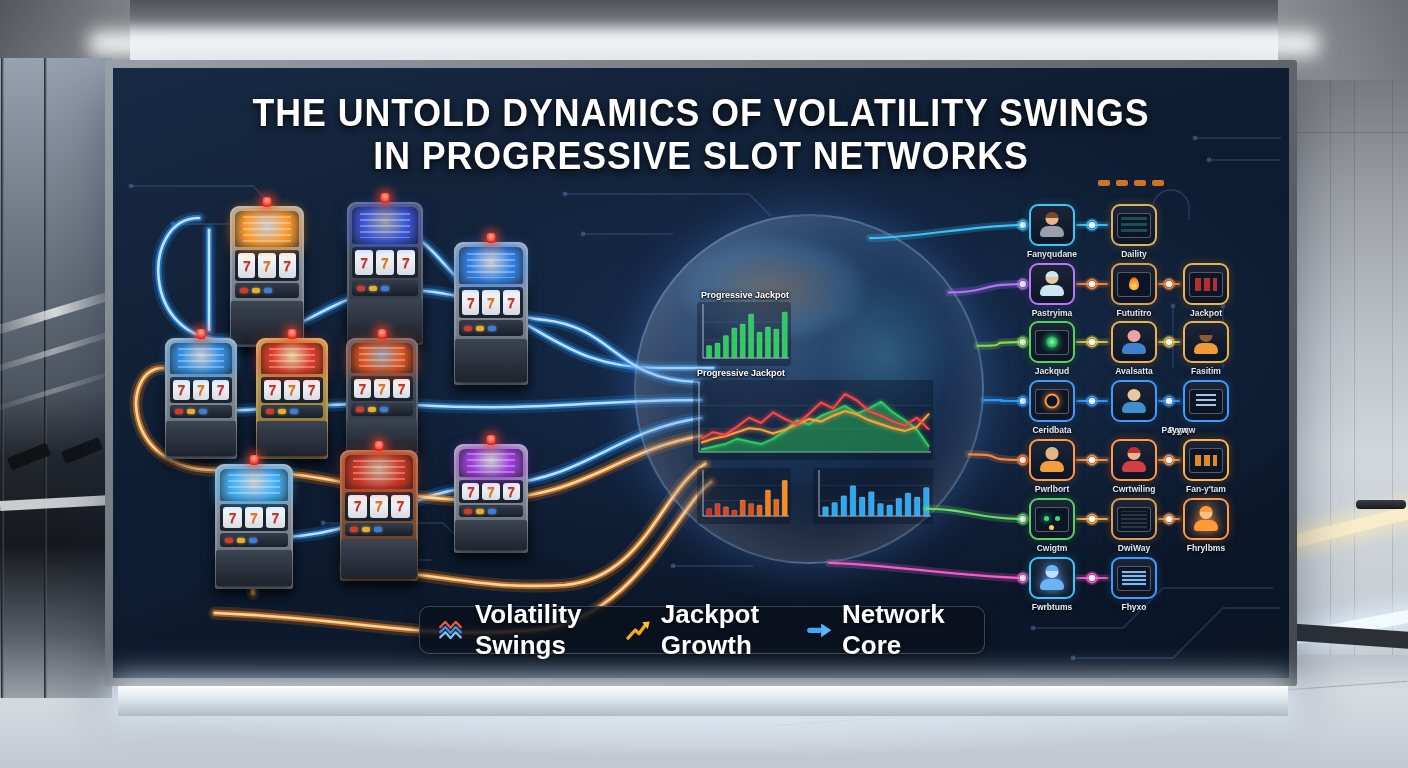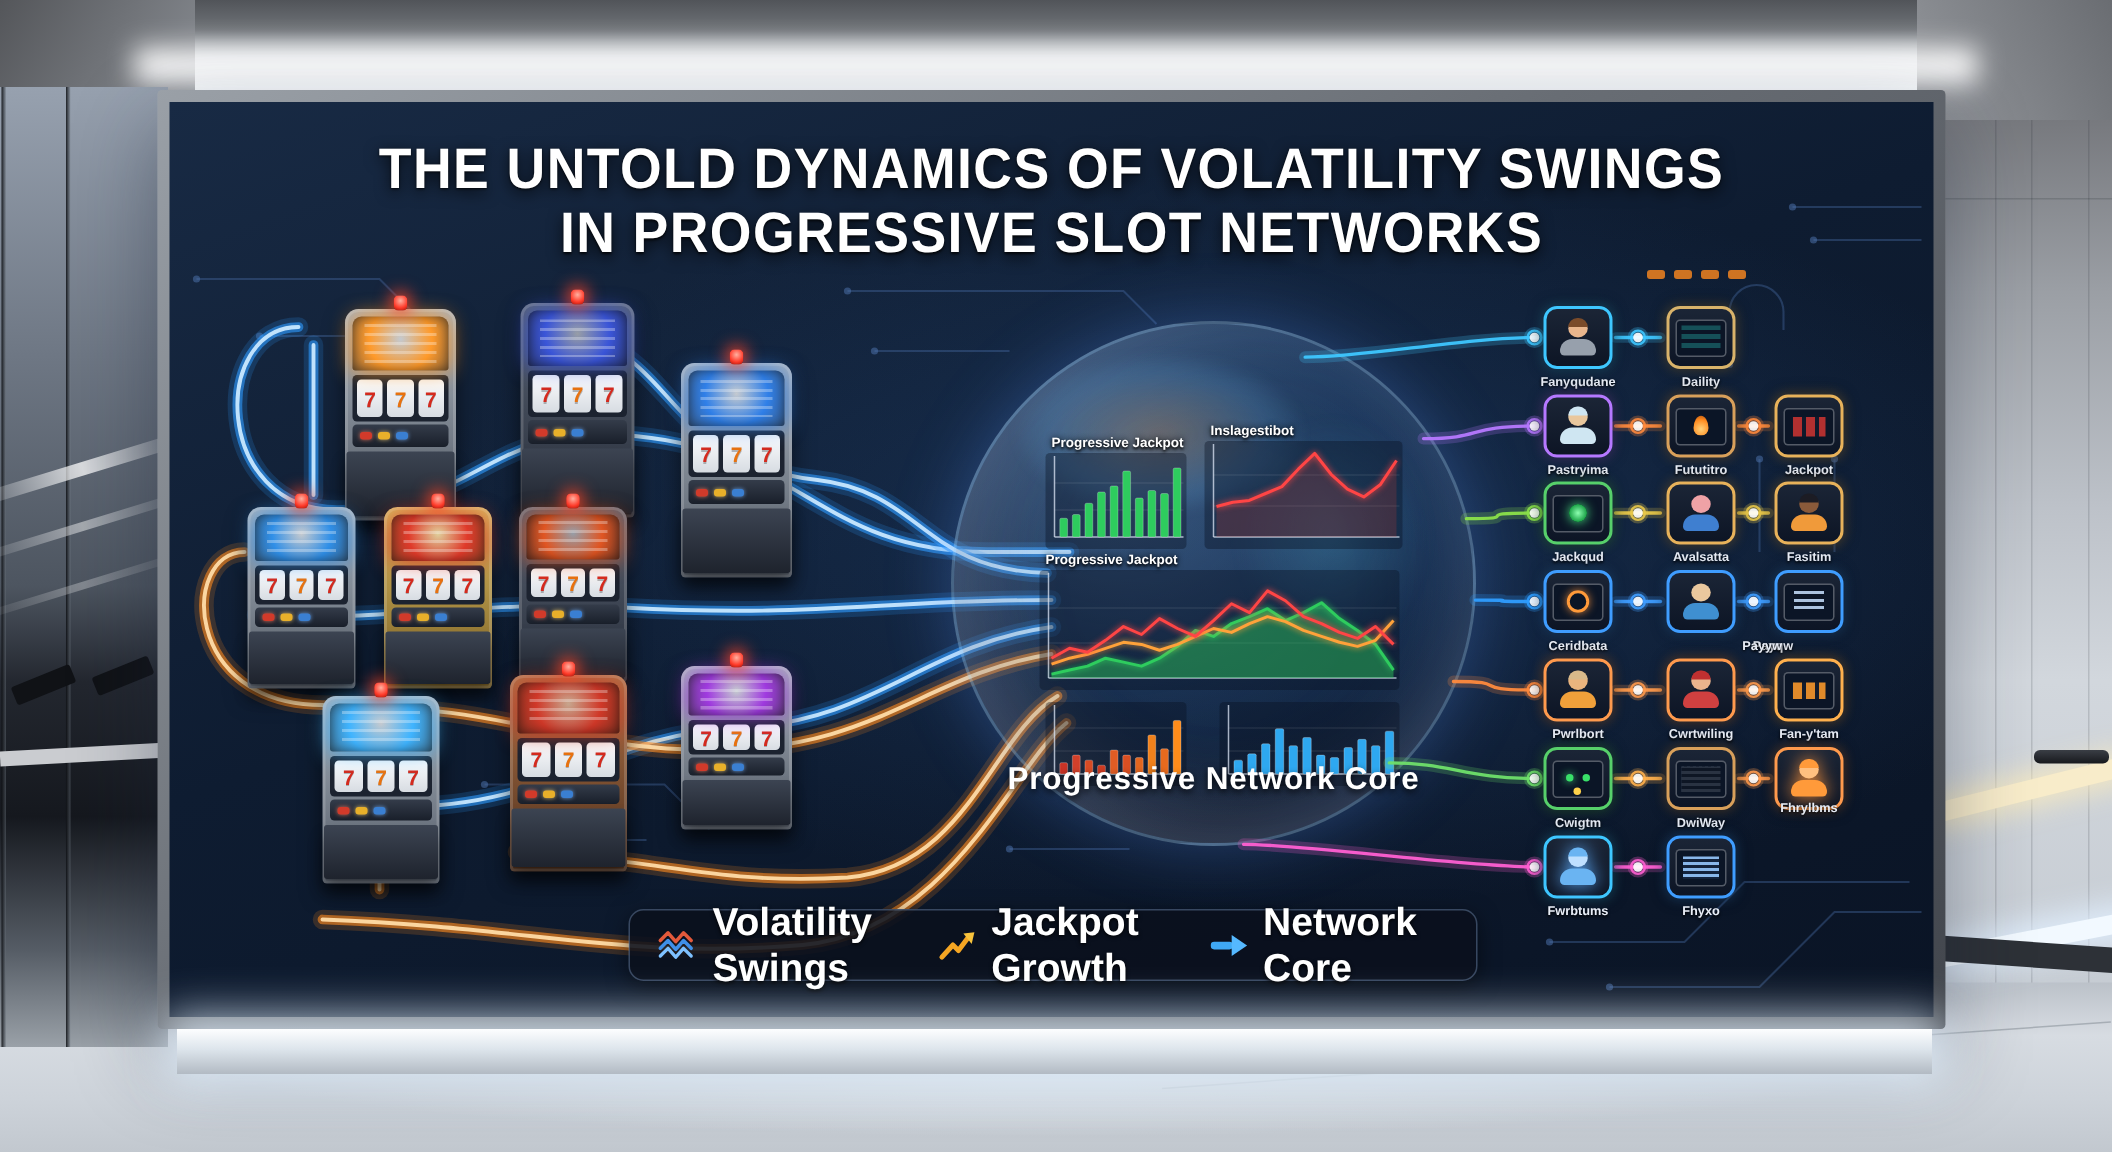--- a/index.html
+++ b/index.html
@@ -409,31 +409,20 @@
             <rect x="26.312" y="33.5" width="5.208" height="22.5" rx="1" fill="#2ecc5e" stroke="rgba(255,255,255,.35)" stroke-width="0.5"></rect>
             <rect x="34.712" y="26" width="5.208" height="30" rx="1" fill="#2ecc5e" stroke="rgba(255,255,255,.35)" stroke-width="0.5"></rect>
             <rect x="43.112" y="22" width="5.208" height="34" rx="1" fill="#2ecc5e" stroke="rgba(255,255,255,.35)" stroke-width="0.5"></rect>
             <rect x="51.512" y="12" width="5.208" height="44" rx="1" fill="#2ecc5e" stroke="rgba(255,255,255,.35)" stroke-width="0.5"></rect>
             <rect x="59.912000000000006" y="30" width="5.208" height="26" rx="1" fill="#2ecc5e" stroke="rgba(255,255,255,.35)" stroke-width="0.5"></rect>
             <rect x="68.31200000000001" y="25" width="5.208" height="31" rx="1" fill="#2ecc5e" stroke="rgba(255,255,255,.35)" stroke-width="0.5"></rect>
             <rect x="76.712" y="27.000000000000004" width="5.208" height="28.999999999999996" rx="1" fill="#2ecc5e" stroke="rgba(255,255,255,.35)" stroke-width="0.5"></rect>
             <rect x="85.11200000000001" y="10" width="5.208" height="46" rx="1" fill="#2ecc5e" stroke="rgba(255,255,255,.35)" stroke-width="0.5"></rect>
           </svg>
       </div>
-      <div class="chart" id="chart-1" style="left:690px;top:226px;width:132px;height:72px;">
-        <span class="chart-title">Inslagestibot</span>
-        <svg class="chart-svg" width="132" height="72">
-            <line x1="6" y1="2" x2="6" y2="64" stroke="rgba(220,230,245,.75)" stroke-width="1"></line>
-            <line x1="6" y1="64" x2="130" y2="64" stroke="rgba(220,230,245,.75)" stroke-width="1"></line>
-            <line x1="6" y1="22.666666666666668" x2="130" y2="22.666666666666668" stroke="rgba(255,255,255,.08)" stroke-width="1"></line>
-            <line x1="6" y1="43.333333333333336" x2="130" y2="43.333333333333336" stroke="rgba(255,255,255,.08)" stroke-width="1"></line>
-            <polygon points="8.0,43.7 18.9,40.8 29.8,39.6 40.7,35.0 51.6,30.4 62.5,18.8 73.5,8.3 84.4,22.2 95.3,32.1 106.2,37.3 117.1,29.2 128.0,13.0 128,64 8,64" fill="rgba(200,60,50,0.22)"></polygon>
-            <polyline points="8.0,43.7 18.9,40.8 29.8,39.6 40.7,35.0 51.6,30.4 62.5,18.8 73.5,8.3 84.4,22.2 95.3,32.1 106.2,37.3 117.1,29.2 128.0,13.0" fill="none" stroke="#ff4545" stroke-width="2" stroke-linejoin="round" style="filter:drop-shadow(0 0 2px #ff4545)"></polyline>
-          </svg>
-      </div>
       <div class="chart" id="chart-2" style="left:580px;top:312px;width:240px;height:80px;">
         <span class="chart-title">Progressive Jackpot</span>
         <svg class="chart-svg" width="240" height="80">
             <line x1="6" y1="2" x2="6" y2="72" stroke="rgba(220,230,245,.75)" stroke-width="1"></line>
             <line x1="6" y1="72" x2="238" y2="72" stroke="rgba(220,230,245,.75)" stroke-width="1"></line>
             <line x1="6" y1="25.333333333333332" x2="238" y2="25.333333333333332" stroke="rgba(255,255,255,.08)" stroke-width="1"></line>
             <line x1="6" y1="48.666666666666664" x2="238" y2="48.666666666666664" stroke="rgba(255,255,255,.08)" stroke-width="1"></line>
             <polygon points="8.0,69.4 20.0,66.7 32.0,64.1 44.0,58.8 56.0,61.4 68.0,64.1 80.0,58.8 92.0,50.9 104.0,40.3 116.0,44.3 128.0,35.7 140.0,31.1 152.0,25.8 164.0,33.7 176.0,28.4 188.0,21.8 200.0,32.4 212.0,40.3 224.0,49.6 236.0,66.7 236,72 8,72" fill="rgba(46,204,94,.45)"></polygon>
             <polyline points="8.0,69.4 20.0,66.7 32.0,64.1 44.0,58.8 56.0,61.4 68.0,64.1 80.0,58.8 92.0,50.9 104.0,40.3 116.0,44.3 128.0,35.7 140.0,31.1 152.0,25.8 164.0,33.7 176.0,28.4 188.0,21.8 200.0,32.4 212.0,40.3 224.0,49.6 236.0,66.7" fill="none" stroke="#2ecc5e" stroke-width="2" stroke-linejoin="round" style="filter:drop-shadow(0 0 2px #2ecc5e)"></polyline>
             <polyline points="8.0,62.8 20.0,58.8 32.0,56.2 44.0,52.2 56.0,48.2 68.0,49.6 80.0,53.5 92.0,49.6 104.0,44.3 116.0,39.0 128.0,41.6 140.0,35.7 152.0,31.1 164.0,34.4 176.0,40.3 188.0,44.3 200.0,48.2 212.0,50.9 224.0,46.9 236.0,33.7" fill="none" stroke="#ffa23a" stroke-width="2" stroke-linejoin="round" style="filter:drop-shadow(0 0 2px #ffa23a)"></polyline>
@@ -471,21 +460,20 @@
             <rect x="46.31666666666666" y="29.099999999999998" width="5.683333333333333" height="18.900000000000002" rx="1" fill="#2ea8f0" stroke="rgba(255,255,255,.35)" stroke-width="0.5"></rect>
             <rect x="55.48333333333333" y="23.64" width="5.683333333333333" height="24.36" rx="1" fill="#2ea8f0" stroke="rgba(255,255,255,.35)" stroke-width="0.5"></rect>
             <rect x="64.65" y="35.4" width="5.683333333333333" height="12.6" rx="1" fill="#2ea8f0" stroke="rgba(255,255,255,.35)" stroke-width="0.5"></rect>
             <rect x="73.81666666666666" y="37.08" width="5.683333333333333" height="10.92" rx="1" fill="#2ea8f0" stroke="rgba(255,255,255,.35)" stroke-width="0.5"></rect>
             <rect x="82.98333333333333" y="30.36" width="5.683333333333333" height="17.64" rx="1" fill="#2ea8f0" stroke="rgba(255,255,255,.35)" stroke-width="0.5"></rect>
             <rect x="92.15" y="24.9" width="5.683333333333333" height="23.1" rx="1" fill="#2ea8f0" stroke="rgba(255,255,255,.35)" stroke-width="0.5"></rect>
             <rect x="101.31666666666666" y="29.099999999999998" width="5.683333333333333" height="18.900000000000002" rx="1" fill="#2ea8f0" stroke="rgba(255,255,255,.35)" stroke-width="0.5"></rect>
             <rect x="110.48333333333333" y="19.439999999999998" width="5.683333333333333" height="28.560000000000002" rx="1" fill="#2ea8f0" stroke="rgba(255,255,255,.35)" stroke-width="0.5"></rect>
           </svg>
       </div>
-      <div class="core-label">Progressive Network Core</div>
 
       <svg class="layer" id="net-svg" width="1176" height="610">
           <path d="M 757.0655385630881 170.12 C 799.0655385630881 170.12, 862 157, 912 157" fill="none" stroke="#3ec7ff" stroke-width="8" opacity="0.22" stroke-linecap="round"></path>
           <path d="M 757.0655385630881 170.12 C 799.0655385630881 170.12, 862 157, 912 157" fill="none" stroke="#3ec7ff" stroke-width="2.2" opacity="0.95" stroke-linecap="round"></path>
           <circle cx="910" cy="157" r="7" fill="#3ec7ff" opacity="0.28"></circle>
           <circle cx="910" cy="157" r="3.2" fill="#fff" opacity="0.9"></circle>
           <circle cx="910" cy="157" r="4.6" fill="none" stroke="#3ec7ff" stroke-width="1.6" opacity="0.9"></circle>
           <path d="M 964 157 L 994 157" fill="none" stroke="#3ec7ff" stroke-width="7" opacity="0.22" stroke-linecap="round"></path>
           <path d="M 964 157 L 994 157" fill="none" stroke="#3ec7ff" stroke-width="2.2" opacity="0.95" stroke-linecap="round"></path>
           <circle cx="979" cy="157" r="7" fill="#3ec7ff" opacity="0.28"></circle>
@@ -680,21 +668,21 @@
               <div class="dev-i"></div>
             </div>
           </div>
           <div class="nlabel" style="left: 981px; top: 475px;">DwiWay</div>
           <div class="node" style="left: 1070px; top: 430px; --acc: #ff9a4d; --accg: #ff9a4d66;">
             <div class="av p-glow-orange">
               <div class="av-head"></div>
               <div class="av-body"></div>
             </div>
           </div>
-          <div class="nlabel" style="left: 1053px; top: 465px;">Fhrylbms</div>
+          <div class="nlabel" style="left: 1053px; top: 475px;">Fhrylbms</div>
           <div class="node" style="left: 916px; top: 489px; --acc: #3ec7ff; --accg: #3ec7ff66;">
             <div class="av p-glow-blue">
               <div class="av-head"></div>
               <div class="av-body"></div>
             </div>
           </div>
           <div class="nlabel" style="left: 899px; top: 534px;">Fwrbtums</div>
           <div class="node" style="left: 998px; top: 489px; --acc: #3f9dff; --accg: #3f9dff66;">
             <div class="dev v-grid-blue">
               <div class="dev-i"></div>

